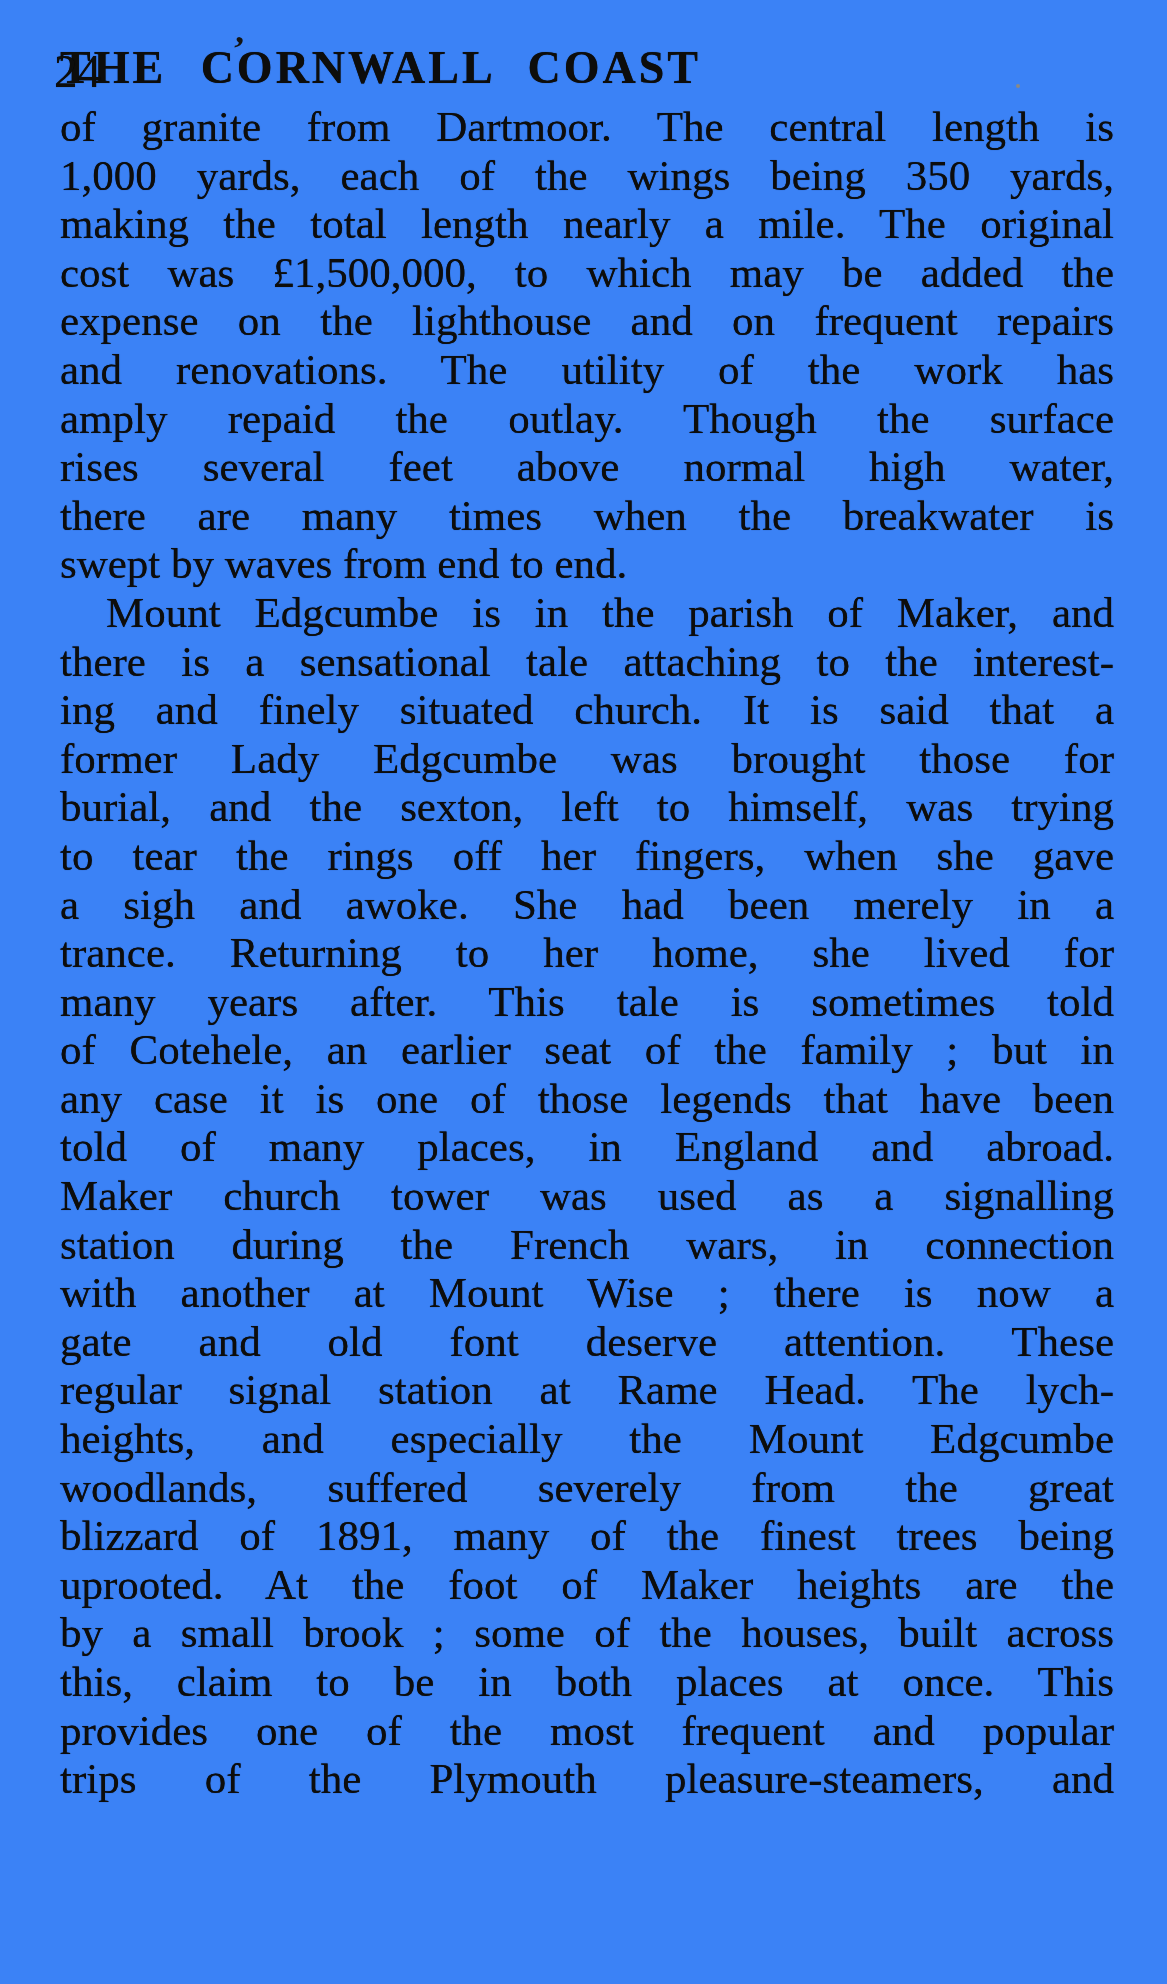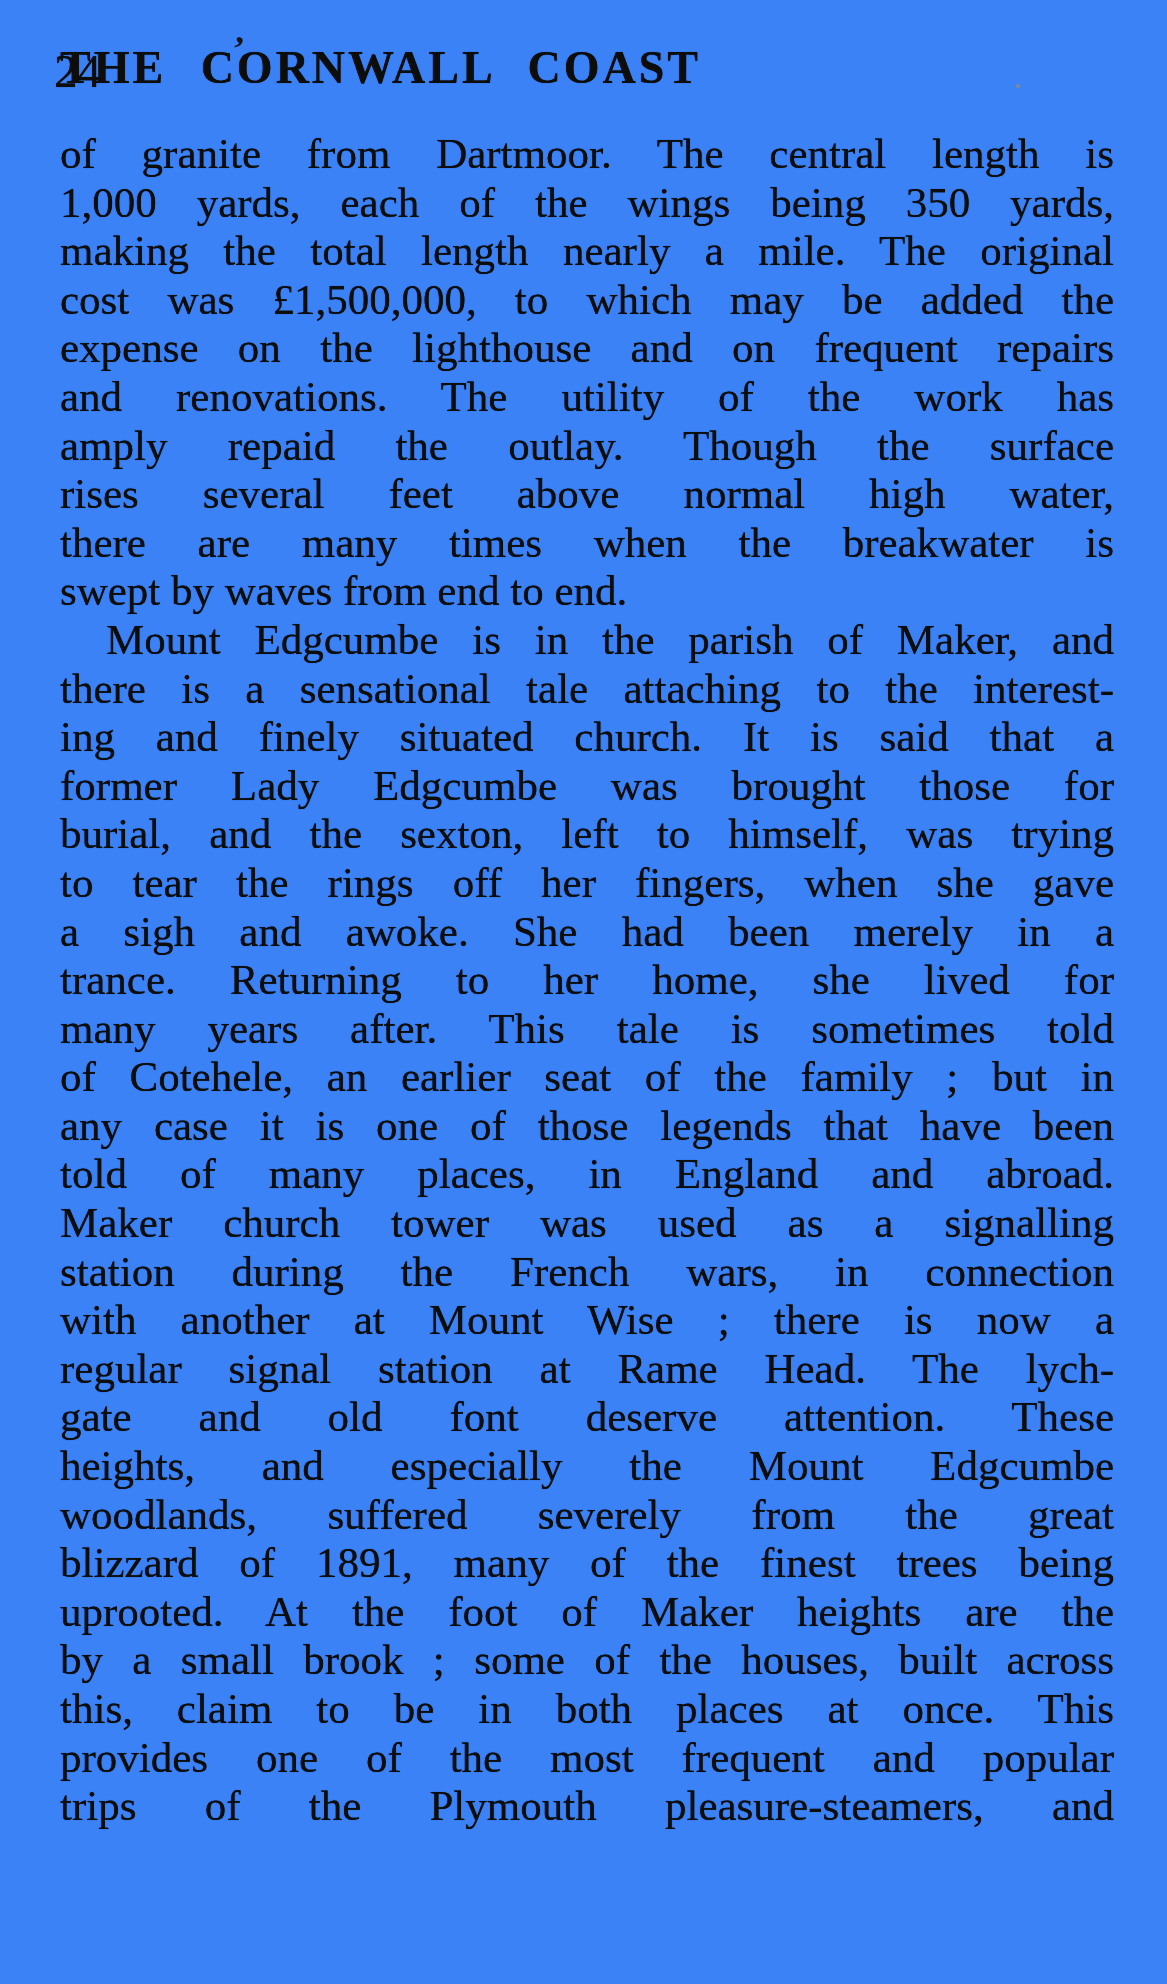--- a/index.html
+++ b/index.html
@@ -55,21 +55,21 @@
     left: 1016px;
     top: 84px;
     width: 4px;
     height: 4px;
     border-radius: 50%;
     background: #8a8a86;
   }
   .body-text {
     position: absolute;
     left: 60px;
-    top: 130px;
+    top: 103px;
     width: 1054px;
   }
   .line {
     font-size: 43px;
     height: 48.6px;
     line-height: 48.6px;
     text-align: justify;
     text-align-last: justify;
     white-space: nowrap;
     text-shadow: 0 0 0.7px rgba(0,0,0,0.85);
@@ -114,22 +114,22 @@
     <div class="line">to tear the rings off her fingers, when she gave</div>
     <div class="line">a sigh and awoke.  She had been merely in a</div>
     <div class="line">trance.  Returning to her home, she lived for</div>
     <div class="line">many years after.  This tale is sometimes told</div>
     <div class="line">of Cotehele, an earlier seat of the family ; but in</div>
     <div class="line">any case it is one of those legends that have been</div>
     <div class="line">told of many places, in England and abroad.</div>
     <div class="line">Maker church tower was used as a signalling</div>
     <div class="line">station during the French wars, in connection</div>
     <div class="line">with another at Mount Wise ; there is now a</div>
+    <div class="line">gate and old font deserve attention.  These</div>
     <div class="line">regular signal station at Rame Head.  The lych-</div>
-    <div class="line">gate and old font deserve attention.  These</div>
     <div class="line">heights, and especially the Mount Edgcumbe</div>
     <div class="line">woodlands, suffered severely from the great</div>
     <div class="line">blizzard of 1891, many of the finest trees being</div>
     <div class="line">uprooted.  At the foot of Maker heights are the</div>
     <div class="line">by a small brook ; some of the houses, built across</div>
     <div class="line">this, claim to be in both places at once.  This</div>
     <div class="line">provides one of the most frequent and popular</div>
     <div class="line">trips of the Plymouth pleasure-steamers, and</div>
   </div>
 

